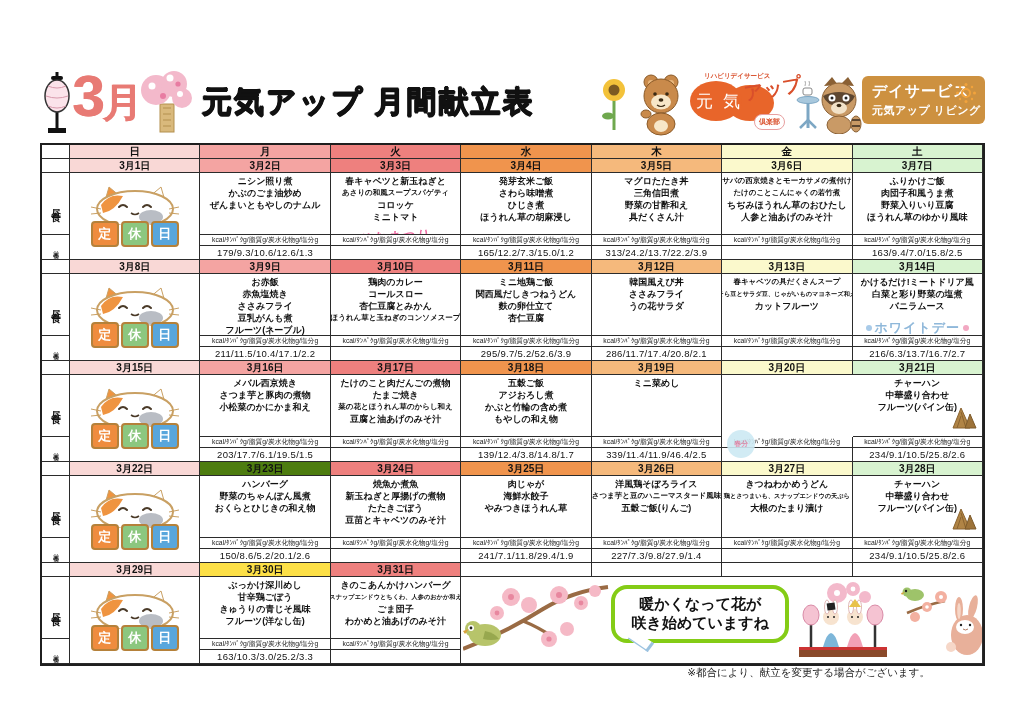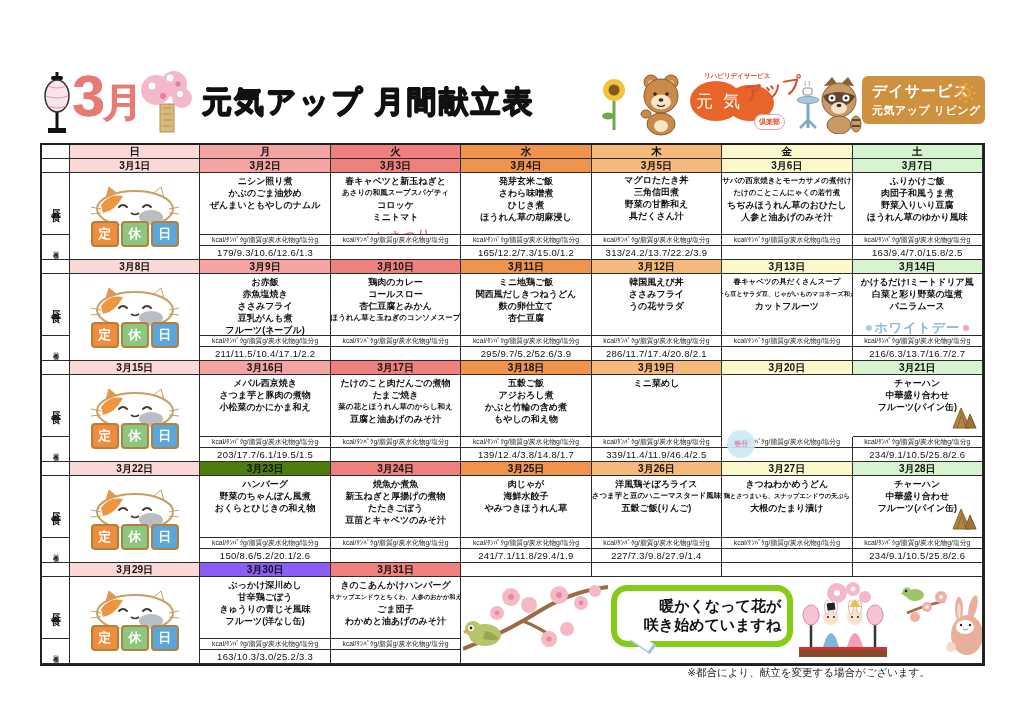--- a/index.html
+++ b/index.html
@@ -58,22 +58,22 @@
   .bamboo{position:absolute;right:5px;bottom:2px;}
 
   
   .closed{flex-direction:column;justify-content:center;gap:0;}
   .sign{display:flex;gap:2px;margin-top:-4px;}
   .blk{width:24px;height:22px;border:2px solid #b5813a;border-radius:4px;color:#fff;font-size:13px;font-weight:900;
        display:flex;align-items:center;justify-content:center;}
 
   
   .deco{justify-content:flex-start;overflow:hidden;}
-  .bubble{position:absolute;left:150px;top:8px;width:158px;border:6px solid #84cc16;border-radius:16px;
-          background:#fff;font-size:15px;font-weight:bold;color:#111;text-align:right;padding:6px 6px;z-index:2;}
+  .bubble{position:absolute;left:150px;top:8px;width:158px;border:4px solid #84cc16;border-radius:16px;
+          background:#fff;font-size:15px;font-weight:bold;color:#111;text-align:center;padding:6px 6px;z-index:2;}
   .bubble::after{content:"";position:absolute;left:18px;bottom:-10px;width:14px;height:14px;background:#fff;
           border-right:2px solid #9cc3e0;border-bottom:2px solid #9cc3e0;transform:skewX(40deg) rotate(58deg);}
   .deco-left{position:absolute;left:2px;top:2px;}
   .deco-hina{position:absolute;left:330px;top:4px;}
   .deco-right{position:absolute;left:440px;top:6px;}
 
   .footer-note{position:absolute;left:40px;top:666px;width:945px;text-align:right;padding-right:55px;
           box-sizing:border-box;font-size:10.5px;color:#222;}
 </style>
 </head>
@@ -232,21 +232,21 @@
       <div class="cell date" style="grid-area: 2 / 5; background: rgb(240, 148, 77);">3月4日</div>
       <div class="cell menu" style="grid-area: 3 / 5;">
         <div class="ml">発芽玄米ご飯</div>
         <div class="ml">さわら味噌煮</div>
         <div class="ml">ひじき煮</div>
         <div class="ml">ほうれん草の胡麻浸し</div>
       </div>
       <div class="cell nh" style="grid-area: 4 / 5;">kcal/ﾀﾝﾊﾟｸg/脂質g/炭水化物g/塩分g</div>
       <div class="cell nv" style="grid-area: 5 / 5; text-align: center;">165/12.2/7.3/15.0/1.2</div>
       <div class="cell date" style="grid-area: 2 / 6; background: rgb(245, 185, 124);">3月5日</div>
-      <div class="cell menu" style="grid-area: 3 / 6; font-family: Liberation Mono, monospace;">
+      <div class="cell menu" style="grid-area: 3 / 6;">
         <div class="ml">マグロたたき丼</div>
         <div class="ml">三角信田煮</div>
         <div class="ml">野菜の甘酢和え</div>
         <div class="ml">具だくさん汁</div>
       </div>
       <div class="cell nh" style="grid-area: 4 / 6;">kcal/ﾀﾝﾊﾟｸg/脂質g/炭水化物g/塩分g</div>
       <div class="cell nv" style="grid-area: 5 / 6;">313/24.2/13.7/22.2/3.9</div>
       <div class="cell date" style="grid-area: 2 / 7; background: rgb(251, 249, 204);">3月6日</div>
       <div class="cell menu" style="grid-area: 3 / 7;">
         <div class="ml sm">サバの西京焼きとモーカサメの煮付け</div>
@@ -516,21 +516,21 @@
           <line x1="12" y1="28" x2="2" y2="29" stroke="#c9a063"></line>
   <line x1="80" y1="24" x2="90" y2="22" stroke="#c9a063"></line>
           <line x1="80" y1="28" x2="90" y2="29" stroke="#c9a063"></line>
 </svg>
         <div class="sign">
           <span class="blk" style="background: rgb(239, 140, 62);">定</span>
           <span class="blk" style="background: rgb(140, 199, 127);">休</span>
           <span class="blk" style="background: rgb(88, 166, 220);">日</span>
         </div>
       </div>
-      <div class="cell date" style="grid-area: 18 / 3; background: #8b5cf6;">3月30日</div>
+      <div class="cell date" style="grid-area: 18 / 3; background: #fde047;">3月30日</div>
       <div class="cell menu" style="grid-area: 19 / 3;">
         <div class="ml">ぶっかけ深川めし</div>
         <div class="ml">甘辛鶏ごぼう</div>
         <div class="ml">きゅうりの青じそ風味</div>
         <div class="ml">フルーツ(洋なし缶)</div>
       </div>
       <div class="cell nh" style="grid-area: 20 / 3;">kcal/ﾀﾝﾊﾟｸg/脂質g/炭水化物g/塩分g</div>
       <div class="cell nv" style="grid-area: 21 / 3;">163/10.3/3.0/25.2/3.3</div>
       <div class="cell date" style="grid-area: 18 / 4; background: rgb(238, 128, 126);">3月31日</div>
       <div class="cell menu" style="grid-area: 19 / 4;">

